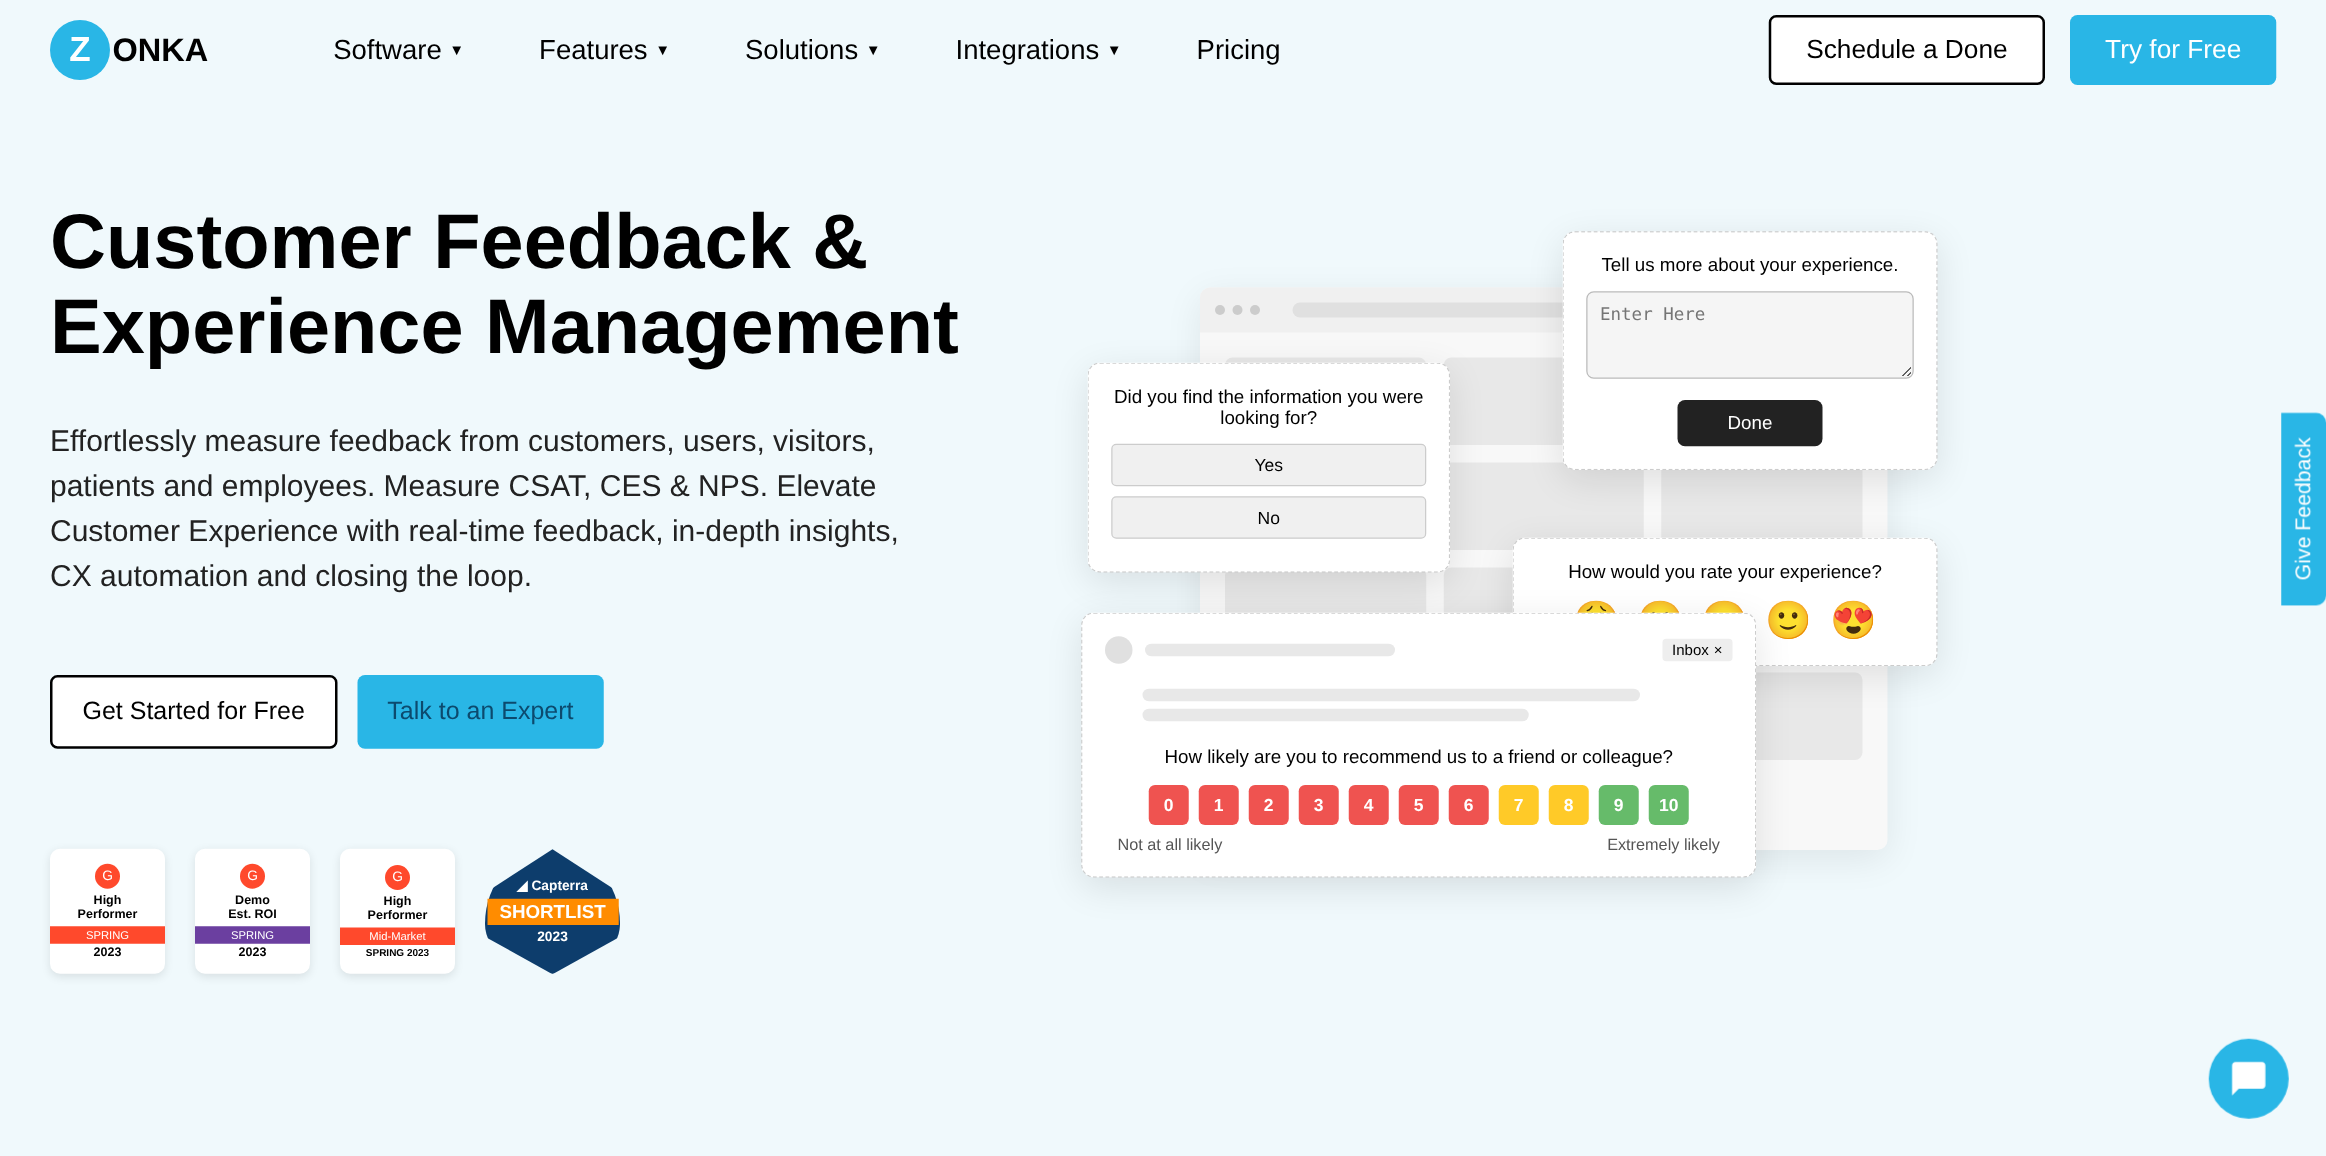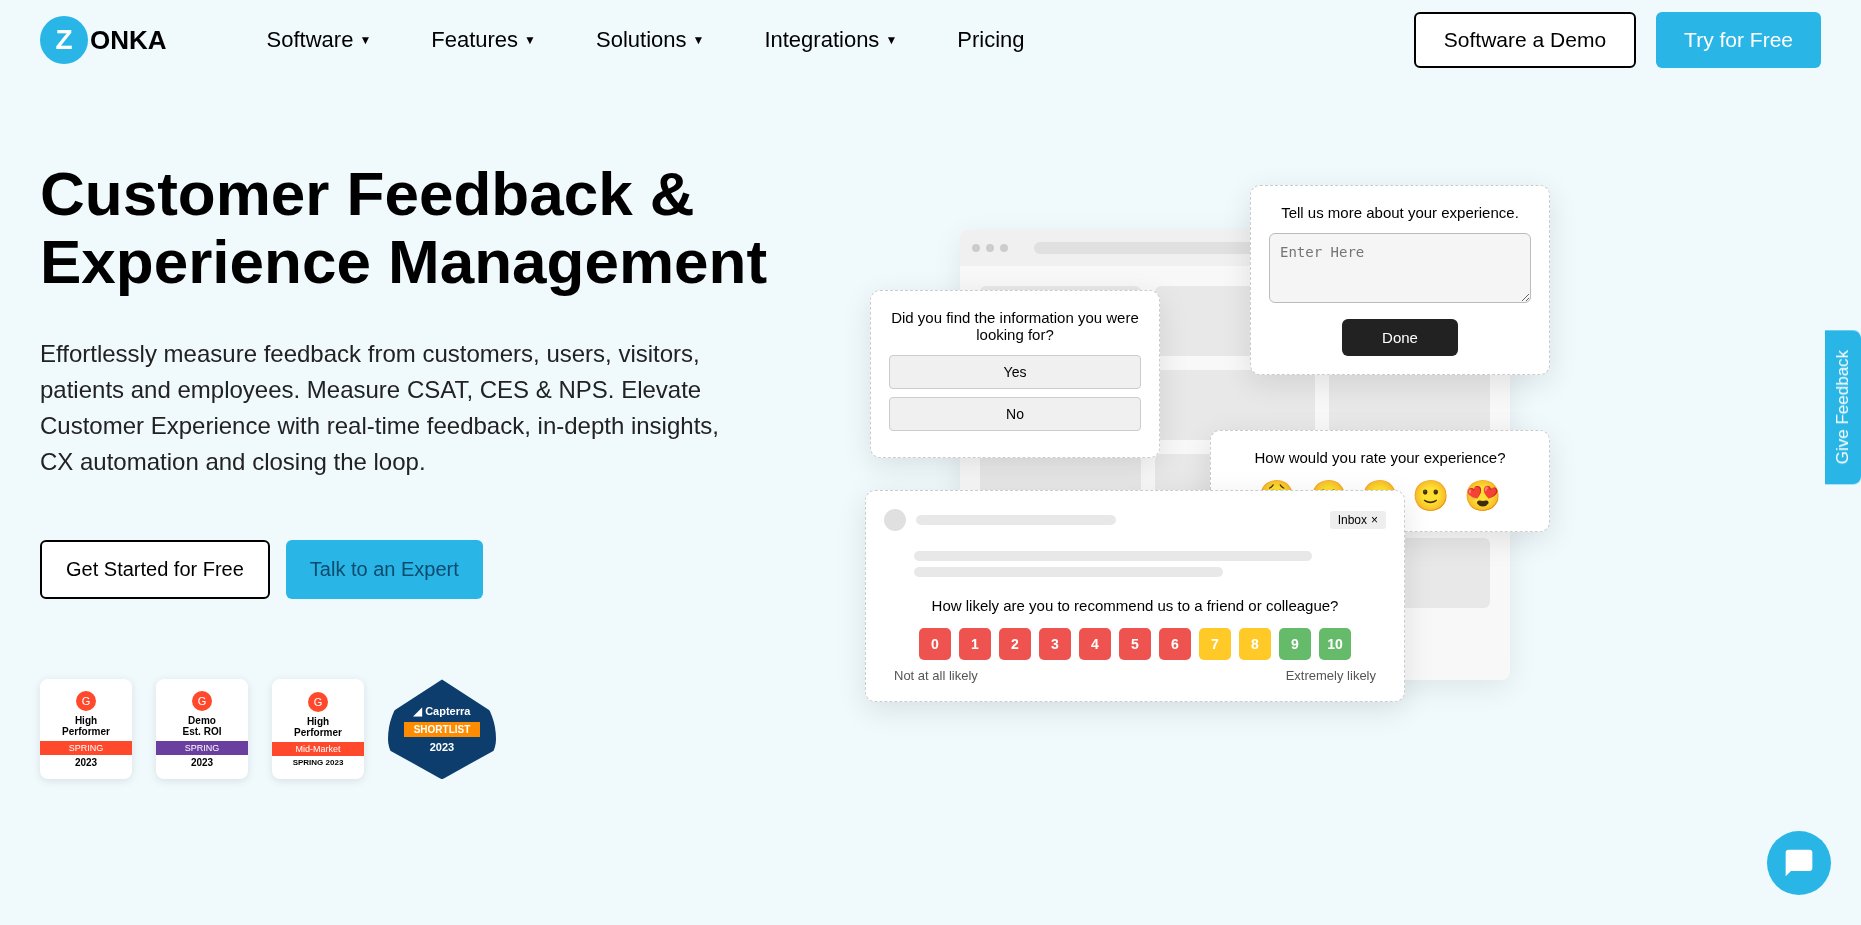--- a/index.html
+++ b/index.html
@@ -81,21 +81,21 @@
       </div>
     <div class="nav-item">
         <span>Integrations</span>
         <span class="chevron">▼</span>
       </div>
     <div class="nav-item">
         <span>Pricing</span>
       </div>
   </nav>
   <div class="header-right">
-    <button class="btn btn-outline">Software a Demo</button>
+    <button class="btn btn-outline">Schedule a Done</button>
     <button class="btn btn-primary">Try for Free</button>
   </div>
 </div>
 
 <div class="hero">
   <div class="hero-left">
     <h1 class="title">Customer Feedback &amp; Experience Management</h1>
     <p class="desc">Effortlessly measure feedback from customers, users, visitors, patients and employees. Measure CSAT, CES &amp; NPS. Elevate Customer Experience with real-time feedback, in-depth insights, CX automation and closing the loop.</p>
     <div class="cta-row">
       <button class="btn-hero-outline">Get Started for Free</button>
@@ -115,21 +115,21 @@
         <div class="badge-year">2023</div>
       </div>
       <div class="badge">
         <div class="badge-top">G</div>
         <div class="badge-txt"><span>High</span><br><span>Performer</span></div>
         <div class="badge-band" style="background:#ff492c">Mid-Market</div>
         <div class="badge-year" style="font-size:8px">SPRING 2023</div>
       </div>
       <div class="badge-capterra">
         <div style="font-size:11px;font-weight:700">◢ <span>Capterra</span></div>
-        <div style="background:#ff8c00;color:#fff;padding:2px 10px;font-size:10px;font-weight:700;margin:4px 0">SHORTLIST</div>
+        <div style="background:#ff8c00;color:#fff;padding:2px 10px;font-size:15px;font-weight:700;margin:4px 0">SHORTLIST</div>
         <div style="font-size:11px;font-weight:700">2023</div>
       </div>
     </div>
   </div>
 
   <div class="hero-right">
     <div class="mock-browser">
       <div class="mock-header">
         <div class="mock-dot"></div>
           <div class="mock-dot"></div>

